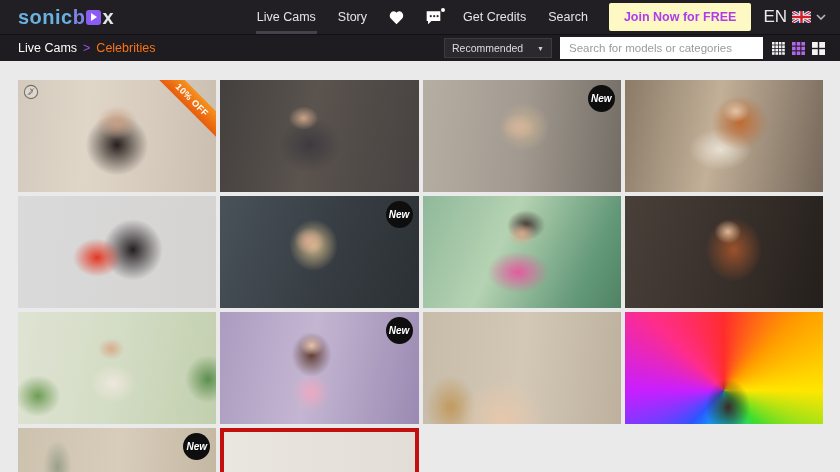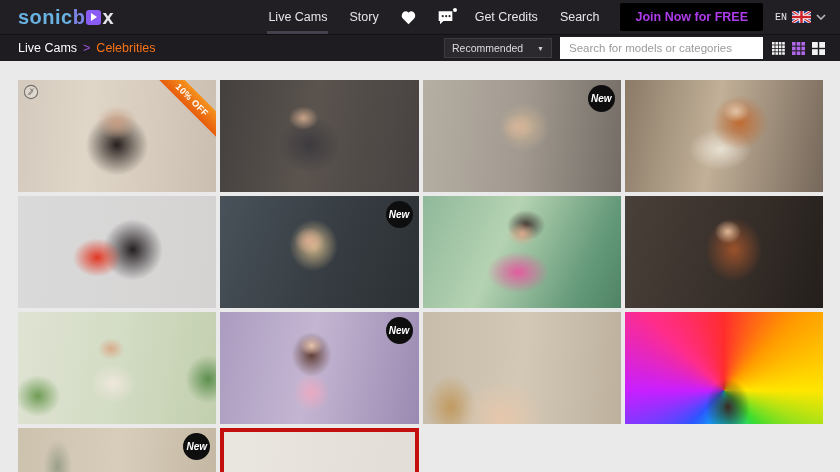--- a/index.html
+++ b/index.html
@@ -23,23 +23,23 @@
   .logo .l-x { color: #e4e6ea; }
 
   .nav { display: flex; align-items: center; }
   .nav-item { position: relative; color: #e6e4e8; font-size: 12.5px; padding: 0 11px;
     height: 34px; display: flex; align-items: center; cursor: pointer; white-space: nowrap; }
   .nav-item.active::after { content:''; position:absolute; left:10px; right:10px; bottom:0;
     height:3px; background:#45414d; }
   .icon-btn { padding: 0 10px; height: 34px; display: flex; align-items: center; cursor: pointer; position: relative; }
   .chat-dot { position: absolute; top: 8px; right: 7px; width: 4px; height: 4px;
     border-radius: 50%; background: #fff; }
-  .join-btn { background: #000000; color: #ae3bec; font-weight: bold; font-size: 12.5px;
+  .join-btn { background: #fef9c3; color: #ae3bec; font-weight: bold; font-size: 12.5px;
     padding: 7px 15px; border: none; border-radius: 2px; margin: 0 12px 0 10px; cursor: pointer; white-space: nowrap; }
-  .lang { display: flex; align-items: center; gap: 5px; color: #e8e8ea; font-size: 10px; cursor: pointer; font-family: Liberation Mono, monospace; }
+  .lang { display: flex; align-items: center; gap: 5px; color: #e8e8ea; font-size: 17px; cursor: pointer; }
 
   
   .toolbar { height: 27px; background: #1e1c20; border-top: 1px solid #121014;
     display: flex; align-items: center; padding: 0 15px 0 18px; }
   .breadcrumb { flex: 1; font-size: 12.5px; color: #fdfdfd; display: flex; align-items: center; }
   .crumb-root { cursor: pointer; }
   .crumb-sep { color: #9c52e0; margin: 0 6px; }
   .crumb-current { color: #f97316; cursor: pointer; text-align: right; }
   .sort { width: 108px; height: 20px; background: #2b292e; border: 1px solid #3d3a42;
     color: #dcdce0; font-size: 10.5px; display: flex; align-items: center;

